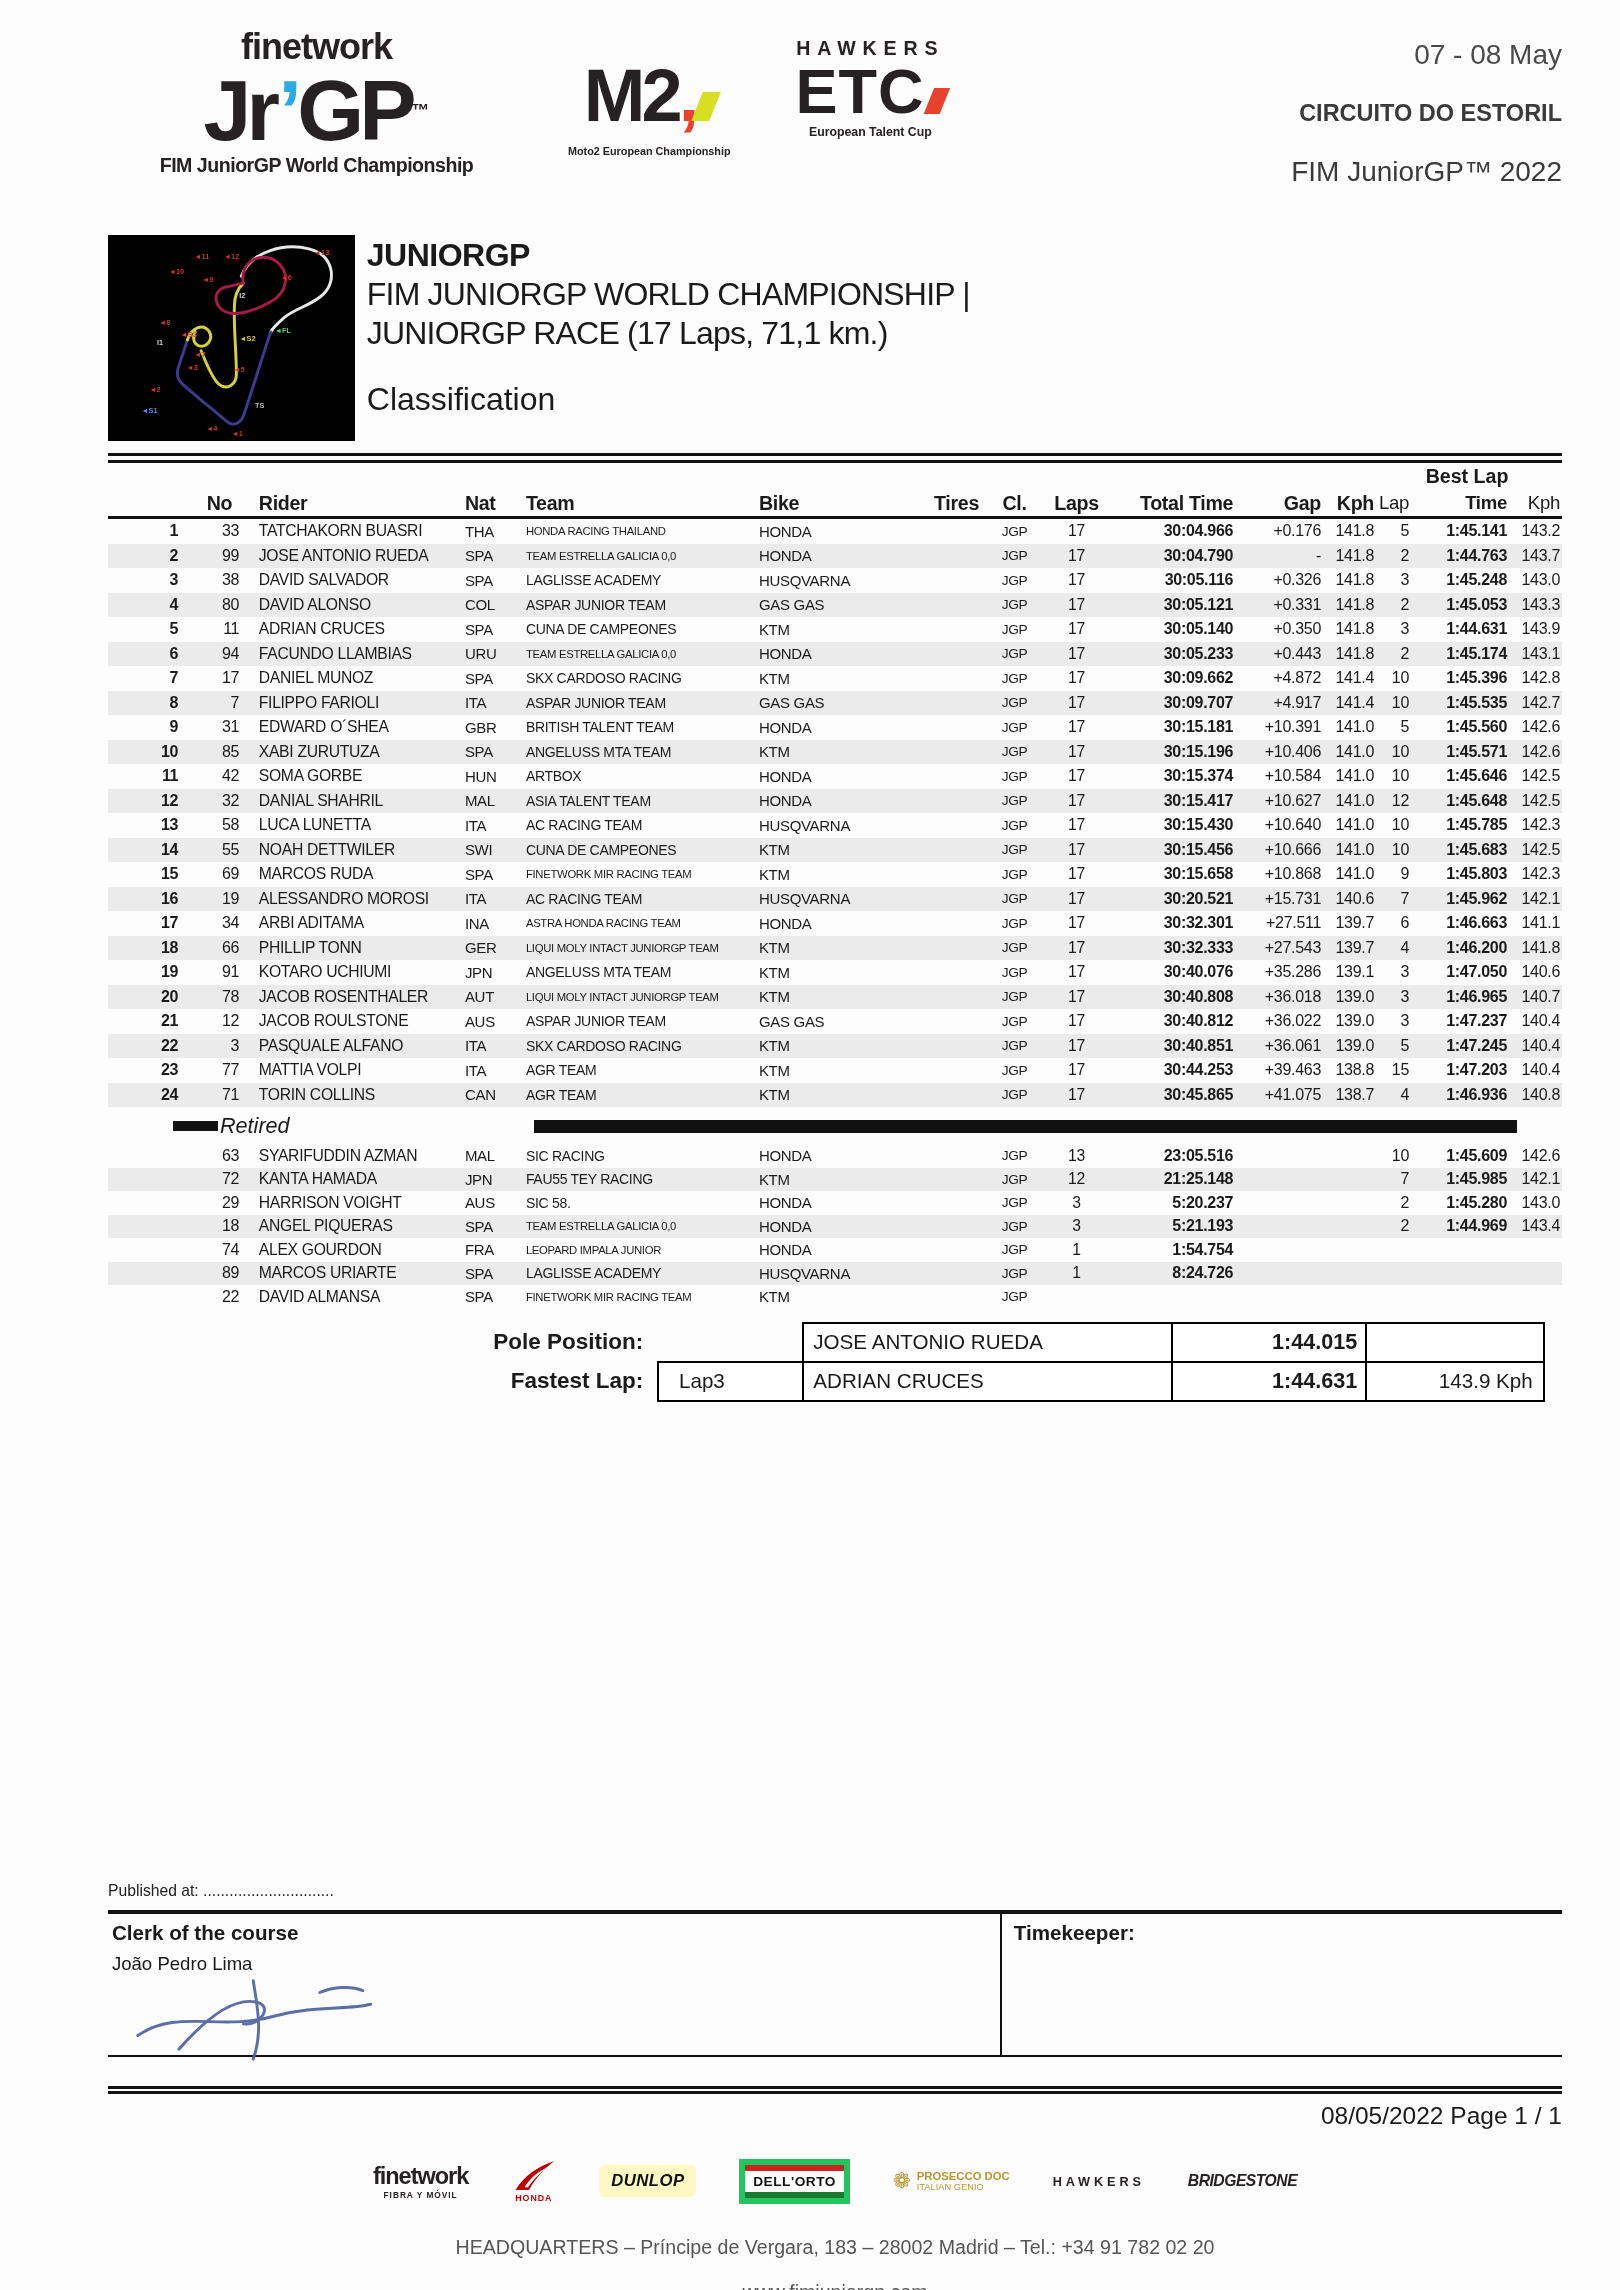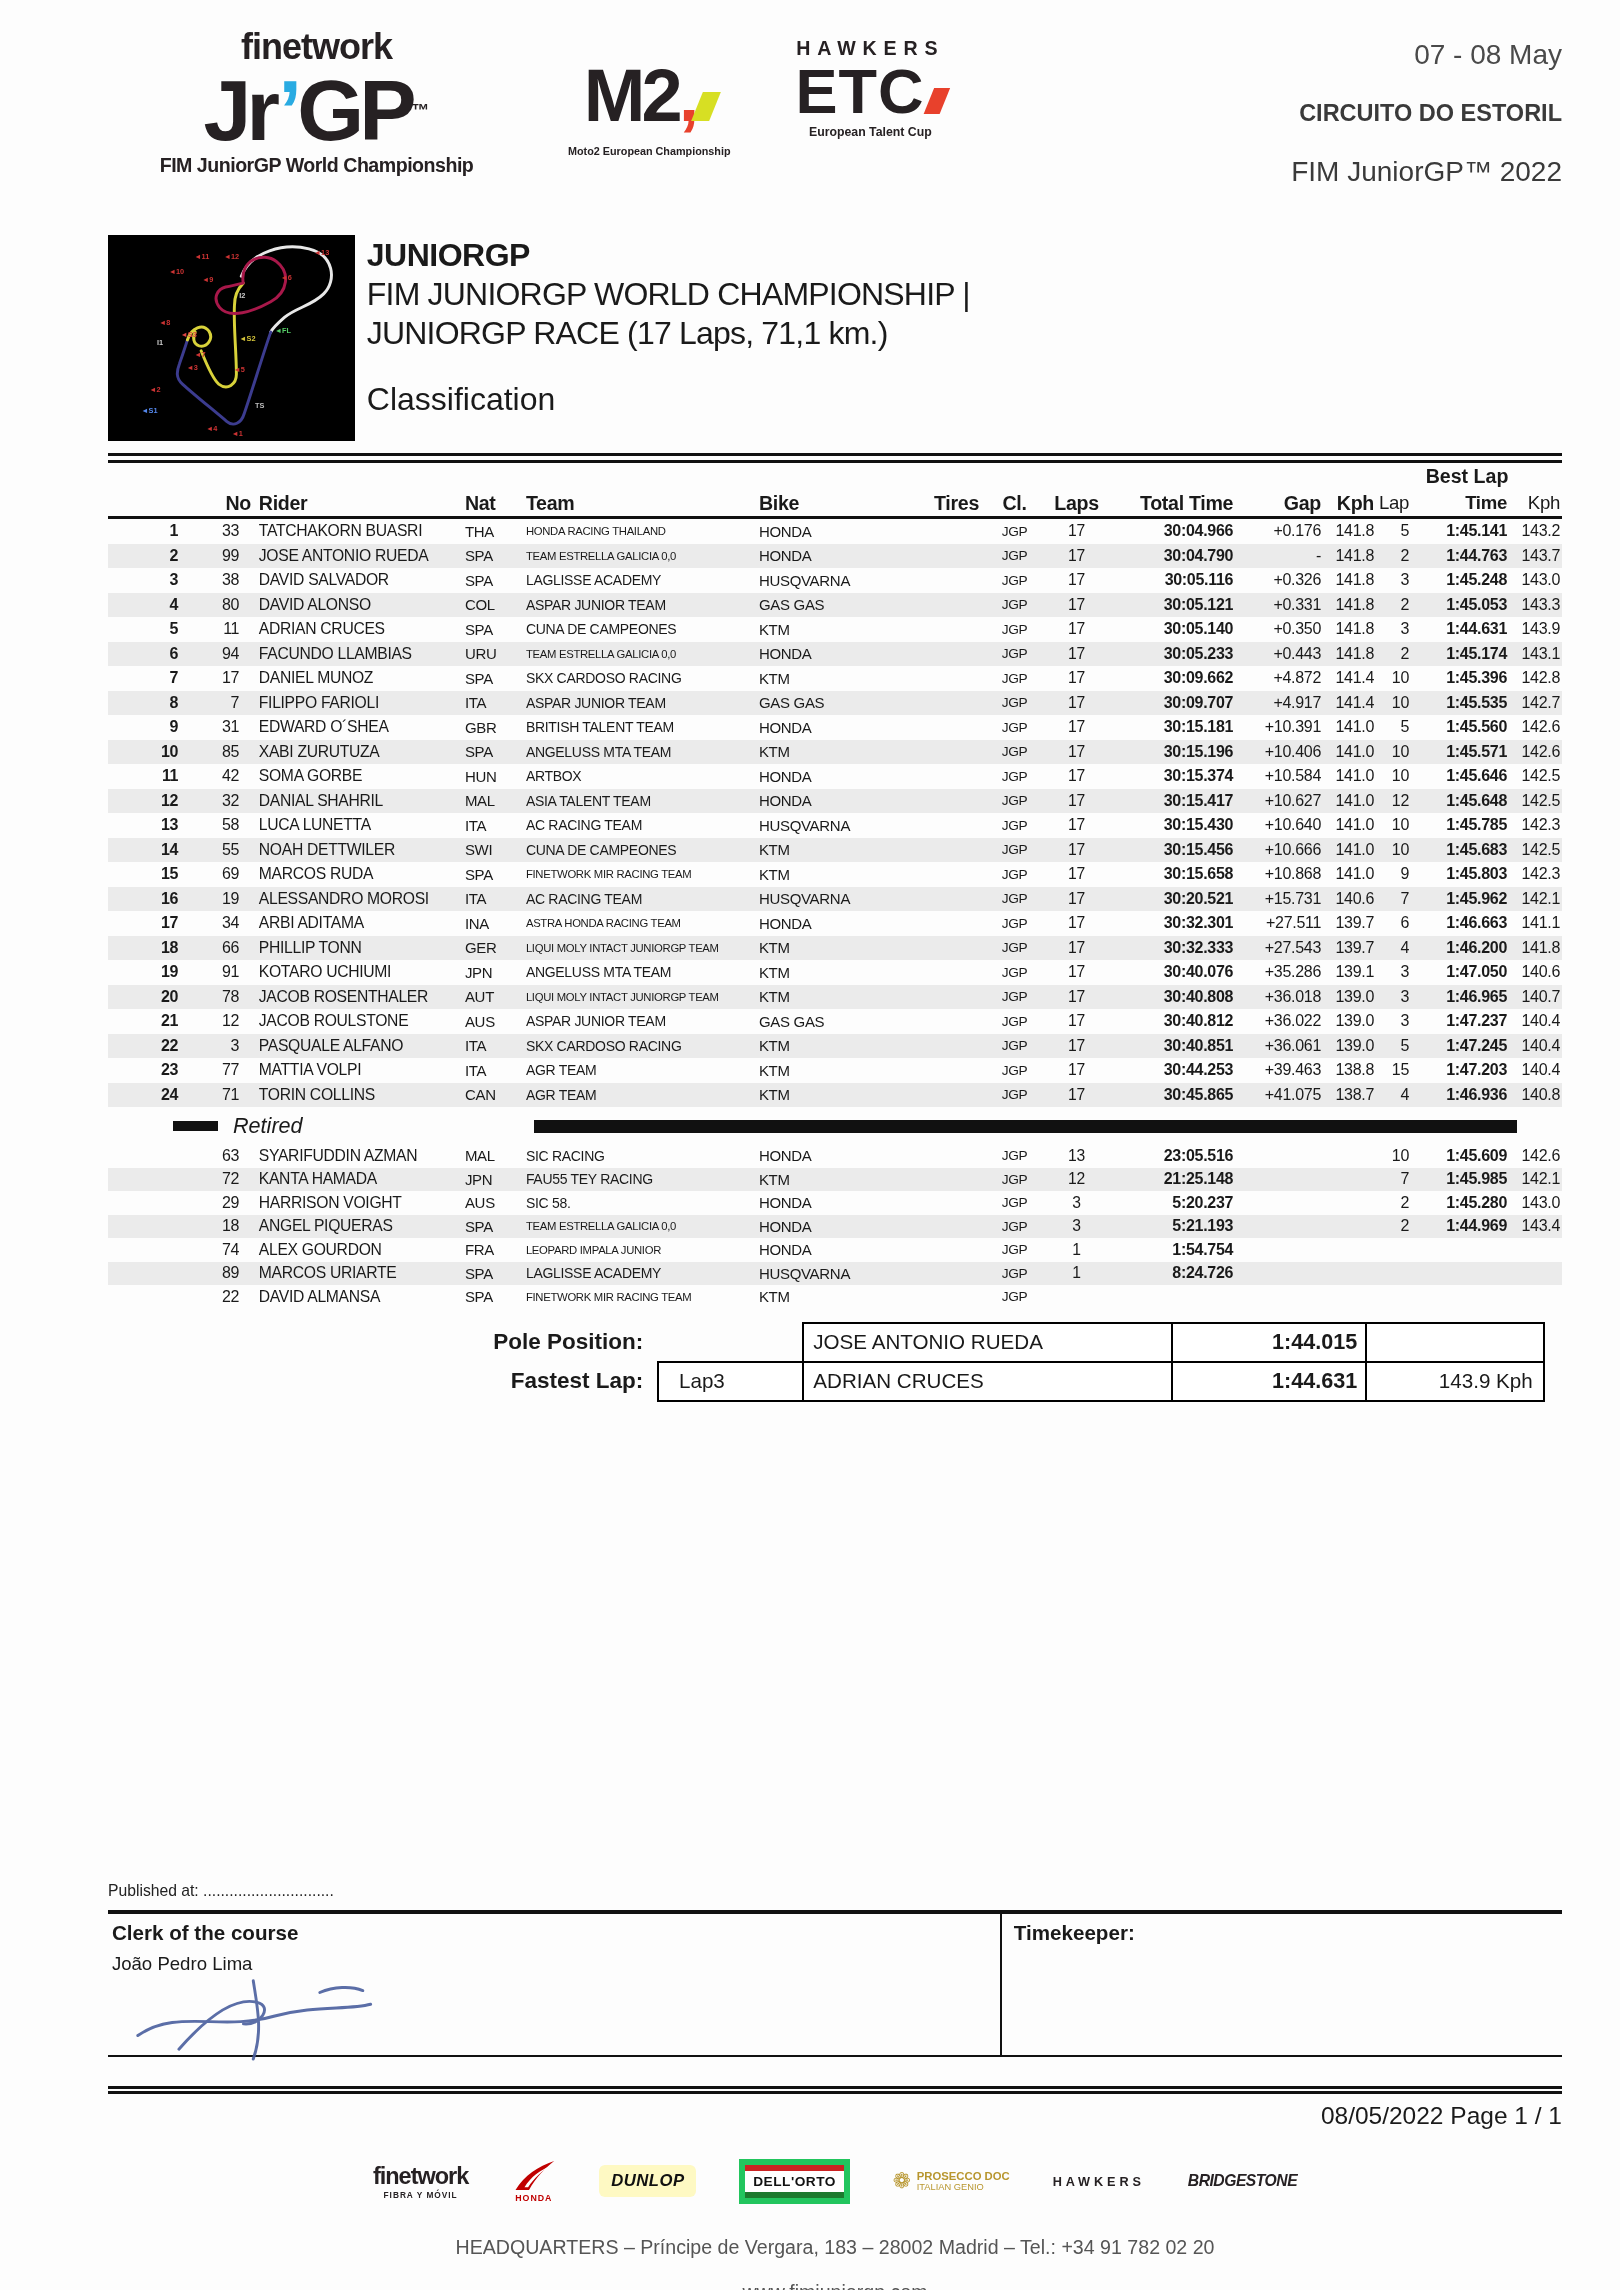--- a/index.html
+++ b/index.html
@@ -61,28 +61,28 @@
   .c-tires { text-align:center; }
   .c-cl { text-align:center; font-size:13.7px; }
   .c-laps { text-align:center; font-size:15.7px; }
   .c-total { text-align:right; padding-right:3.9px; font-weight:bold; }
   .c-gap { text-align:right; padding-right:2px; }
   .c-kph { text-align:right; }
   .c-blap { text-align:right; }
   .c-btime { text-align:right; font-weight:bold; }
   .c-bkph { text-align:right; }
   .head-row .c-pos, .head-row .c-total, .head-row .c-btime { font-weight:bold; }
-  .head-row .c-no { text-align:right; padding-right:0; }
+  .head-row .c-no { text-align:center; padding-right:0; }
   .head-row .c-rider { font-size:19.6px; }
   .head-row .c-team, .head-row .c-nat, .head-row .c-bike { font-size:19.6px; }
   .head-row .c-cl, .head-row .c-laps, .head-row .c-tires { font-size:19.6px; }
 
   .retired-divider { position:relative; height:37px; }
   .retired-divider .dash { position:absolute; left:65px; top:13.7px; width:45px; height:9.8px; background:#111; }
-  .retired-divider .lbl { position:absolute; left:125px; top:5.9px; font-style:italic; font-size:21.6px; }
+  .retired-divider .lbl { position:absolute; left:112px; top:5.9px; font-style:italic; font-size:21.6px; }
   .retired-divider .bar { position:absolute; left:426px; top:12.7px; width:983px; height:12.7px; background:#111; }
 
   
   .summary { margin-top:13.7px; }
   .sumrow { display:flex; height:41px; }
   .sumrow + .sumrow { margin-top:-2.5px; }
   .sumlabel { width:549px; text-align:right; padding-right:13.7px; font-weight:bold; font-size:22.5px; line-height:39px; }
   .sumcell { border:2.5px solid #000; height:41px; line-height:36px; font-size:20.6px; background:#fff; }
   .sumcell + .sumcell { margin-left:-2.5px; }
   .w-lap { width:147px; padding-left:20px; }

